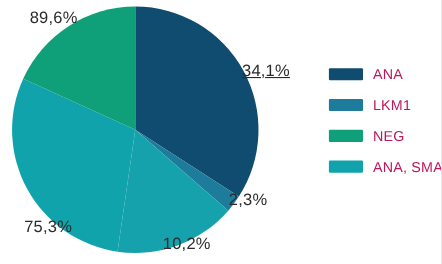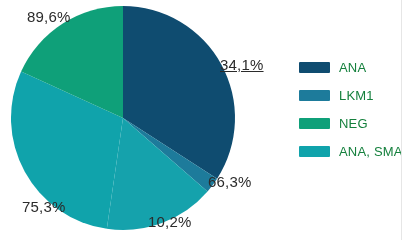--- a/index.html
+++ b/index.html
@@ -63,21 +63,21 @@
   .legend-swatch {
     width: 31px;
     height: 11px;
     flex: 0 0 auto;
     border-radius: 1px;
   }
   .legend-label {
     margin-left: 9px;
     font-family: "Liberation Sans", sans-serif;
     font-size: 13px;
-    color: #15803d;
+    color: #be185d;
     white-space: nowrap;
     letter-spacing: 0.2px;
   }
 </style>
 </head>
 <body>
 
 <div id="chart-frame">
 
   <div id="pie-area">
@@ -85,21 +85,21 @@
       <g id="pie-slices">
           <path d="M 123 118 L 123.00 6.00 A 112 112 0 0 1 217.14 178.67 Z" fill="#0f4c70"></path>
           <path d="M 123 118 L 217.14 178.67 A 112 112 0 0 1 207.53 191.48 Z" fill="#1d7b9b"></path>
           <path d="M 123 118 L 207.53 191.48 A 112 112 0 0 1 106.83 228.83 Z" fill="#15a2ac"></path>
           <path d="M 123 118 L 106.83 228.83 A 112 112 0 0 1 21.08 71.55 Z" fill="#10a3ab"></path>
           <path d="M 123 118 L 21.08 71.55 A 112 112 0 0 1 123.00 6.00 Z" fill="#0fa079"></path>
         </g>
     </svg>
 
     <span class="slice-label" id="label-ana">34,1%</span>
-    <span class="slice-label" id="label-lkm1">66,3%</span>
+    <span class="slice-label" id="label-lkm1">2,3%</span>
     <span class="slice-label" id="label-sma">10,2%</span>
     <span class="slice-label" id="label-anasma">75,3%</span>
     <span class="slice-label" id="label-neg">89,6%</span>
   </div>
 
   <div id="legend">
       <div class="legend-row">
         <span class="legend-swatch" style="background: rgb(15, 76, 112);"></span>
         <span class="legend-label">ANA</span>
       </div>

